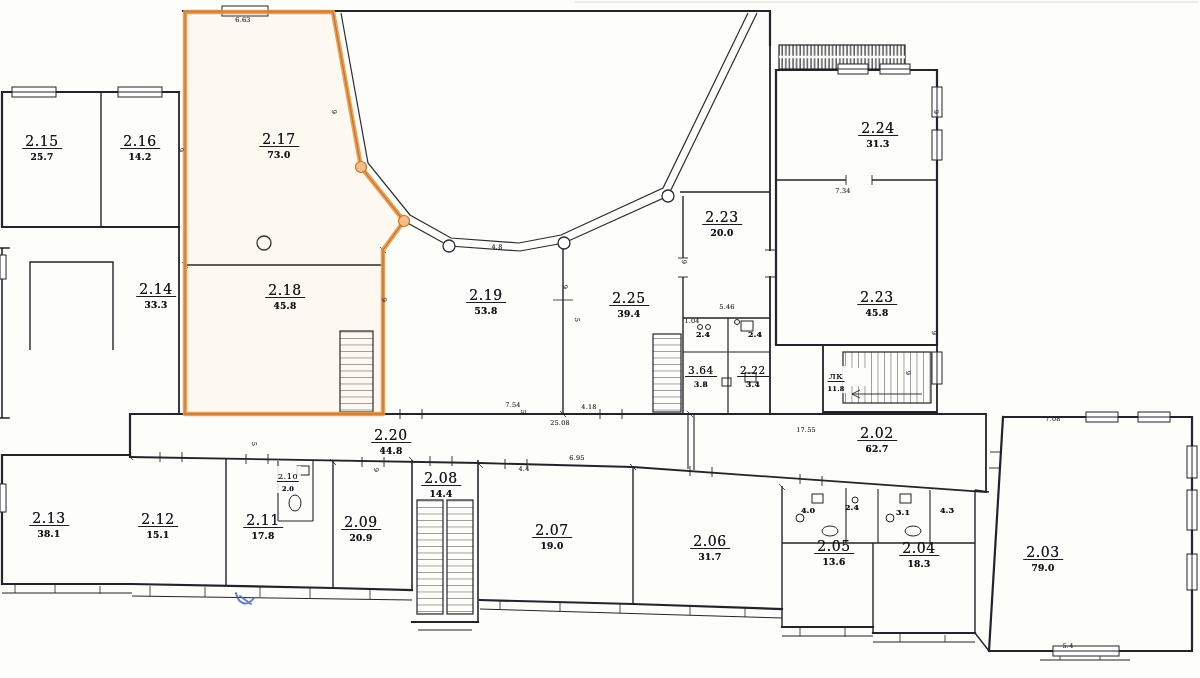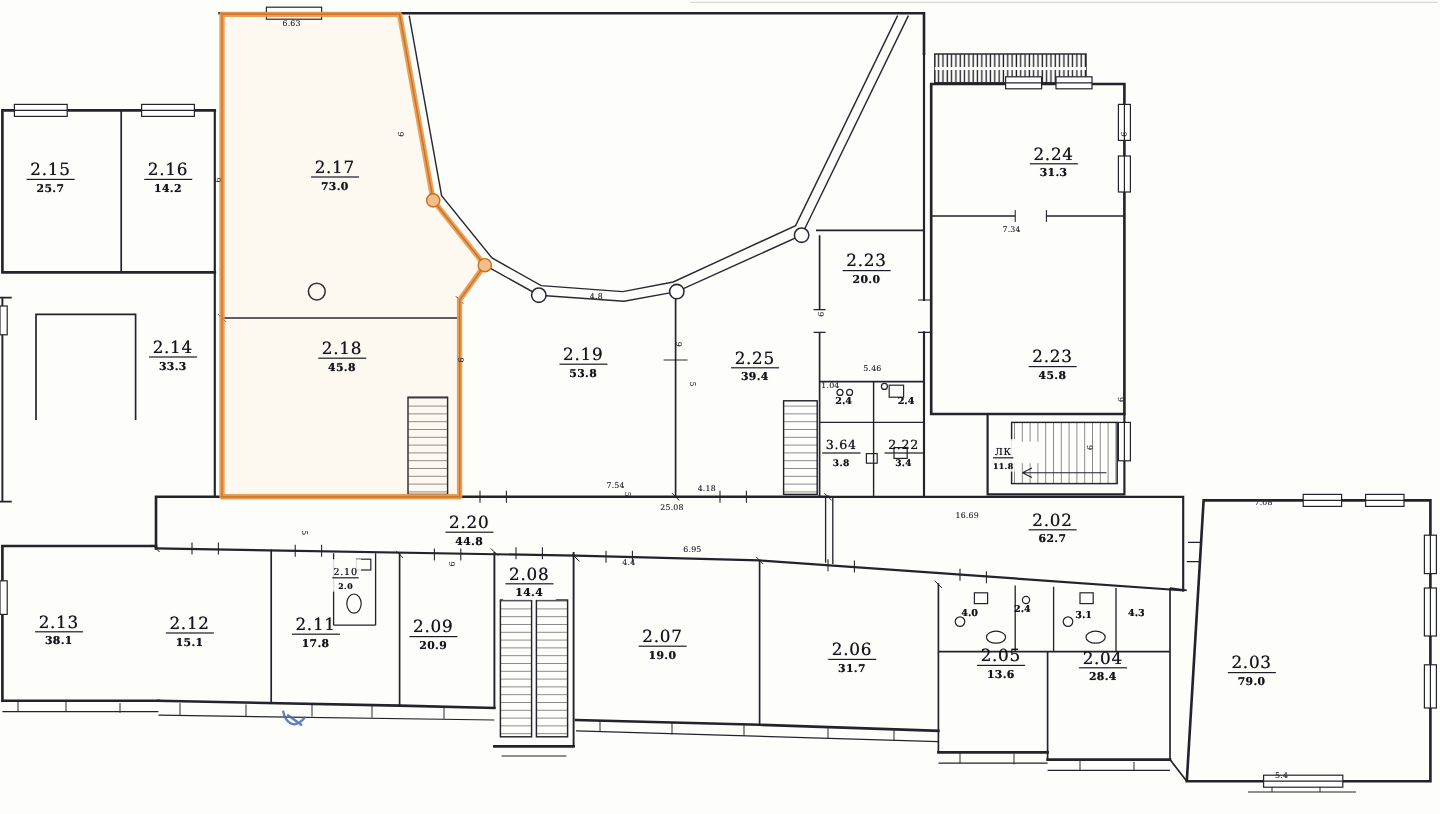--- a/index.html
+++ b/index.html
@@ -195,57 +195,57 @@
   <path d="M185,12 H333 L361,167 L404,221 L383,250 V414 H185 Z" fill="none" stroke="#c9701f" stroke-width="1.1" opacity="0.9"></path>
   <circle cx="361" cy="167" r="5.5" fill="#f2bd88" stroke="#c9701f" stroke-width="1.2"></circle>
   <circle cx="404" cy="221" r="5.5" fill="#f2bd88" stroke="#c9701f" stroke-width="1.2"></circle>
 
   <path d="M236,593 C238,603 246,608 254,598 M240,596 L251,604" stroke="#4a68b8" stroke-width="2" fill="none" opacity="0.85" stroke-linecap="round"></path>
 </svg>
 
 <div class="rl" style="left:42px;top:133px"><span class="rnum">2.15</span><span class="rarea">25.7</span></div>
 <div class="rl" style="left:140px;top:133px"><span class="rnum">2.16</span><span class="rarea">14.2</span></div>
 <div class="rl" style="left:279px;top:131px"><span class="rnum">2.17</span><span class="rarea">73.0</span></div>
-<div class="rl" style="left:144px;top:281px"><span class="rnum">2.14</span><span class="rarea">33.3</span></div>
+<div class="rl" style="left:156px;top:281px"><span class="rnum">2.14</span><span class="rarea">33.3</span></div>
 <div class="rl" style="left:285px;top:282px"><span class="rnum">2.18</span><span class="rarea">45.8</span></div>
 <div class="rl" style="left:486px;top:287px"><span class="rnum">2.19</span><span class="rarea">53.8</span></div>
 <div class="rl" style="left:629px;top:290px"><span class="rnum">2.25</span><span class="rarea">39.4</span></div>
 <div class="rl" style="left:722px;top:209px"><span class="rnum">2.23</span><span class="rarea">20.0</span></div>
 <div class="rl" style="left:878px;top:120px"><span class="rnum">2.24</span><span class="rarea">31.3</span></div>
 <div class="rl" style="left:877px;top:289px"><span class="rnum">2.23</span><span class="rarea">45.8</span></div>
 <div class="rl sm" style="left:701px;top:361px"><span class="rnum">3.64</span><span class="rarea">3.8</span></div>
 <div class="rl sm" style="left:753px;top:361px"><span class="rnum">2.22</span><span class="rarea">3.4</span></div>
 <div class="rl tiny bg" style="left:836px;top:366px"><span class="rnum">ЛК</span><span class="rarea">11.8</span></div>
 <div class="rl" style="left:391px;top:427px"><span class="rnum">2.20</span><span class="rarea">44.8</span></div>
 <div class="rl" style="left:877px;top:425px"><span class="rnum">2.02</span><span class="rarea">62.7</span></div>
 <div class="rl" style="left:49px;top:510px"><span class="rnum">2.13</span><span class="rarea">38.1</span></div>
 <div class="rl" style="left:158px;top:511px"><span class="rnum">2.12</span><span class="rarea">15.1</span></div>
 <div class="rl" style="left:263px;top:512px"><span class="rnum">2.11</span><span class="rarea">17.8</span></div>
 <div class="rl tiny bg" style="left:288px;top:466px"><span class="rnum">2.10</span><span class="rarea">2.0</span></div>
 <div class="rl" style="left:361px;top:514px"><span class="rnum">2.09</span><span class="rarea">20.9</span></div>
 <div class="rl bg" style="left:441px;top:470px"><span class="rnum">2.08</span><span class="rarea">14.4</span></div>
 <div class="rl" style="left:552px;top:522px"><span class="rnum">2.07</span><span class="rarea">19.0</span></div>
 <div class="rl" style="left:710px;top:533px"><span class="rnum">2.06</span><span class="rarea">31.7</span></div>
 <div class="rl" style="left:834px;top:538px"><span class="rnum">2.05</span><span class="rarea">13.6</span></div>
-<div class="rl" style="left:919px;top:540px"><span class="rnum">2.04</span><span class="rarea">28.4</span></div>
+<div class="rl" style="left:919px;top:540px"><span class="rnum">2.04</span><span class="rarea">18.3</span></div>
 <div class="rl" style="left:1043px;top:544px"><span class="rnum">2.03</span><span class="rarea">79.0</span></div>
 
 <span class="mini" style="left:703px;top:334px">2.4</span>
 <span class="mini" style="left:755px;top:334px">2.4</span>
 <span class="mini" style="left:808px;top:510px">4.0</span>
 <span class="mini" style="left:852px;top:507px">2.4</span>
 <span class="mini" style="left:903px;top:512px">3.1</span>
 <span class="mini" style="left:947px;top:510px">4.3</span>
 
 <span class="dim" style="left:243px;top:20px">6.63</span>
 <span class="dim" style="left:497px;top:247px">4.8</span>
 <span class="dim" style="left:513px;top:405px">7.54</span>
 <span class="dim" style="left:589px;top:407px">4.18</span>
 <span class="dim" style="left:560px;top:423px">25.08</span>
-<span class="dim" style="left:806px;top:430px">16.69</span>
+<span class="dim" style="left:806px;top:430px">17.55</span>
 <span class="dim" style="left:843px;top:191px">7.34</span>
 <span class="dim" style="left:727px;top:307px">5.46</span>
 <span class="dim" style="left:1053px;top:419px">7.08</span>
 <span class="dim" style="left:1068px;top:646px">5.4</span>
 <span class="dim" style="left:524px;top:469px">4.4</span>
 <span class="dim" style="left:577px;top:458px">6.95</span>
 <span class="dim" style="left:692px;top:321px">1.04</span>
 <span class="dim r90" style="left:181px;top:150px">9</span>
 <span class="dim r90" style="left:334px;top:112px">9</span>
 <span class="dim r90" style="left:384px;top:300px">9</span>

